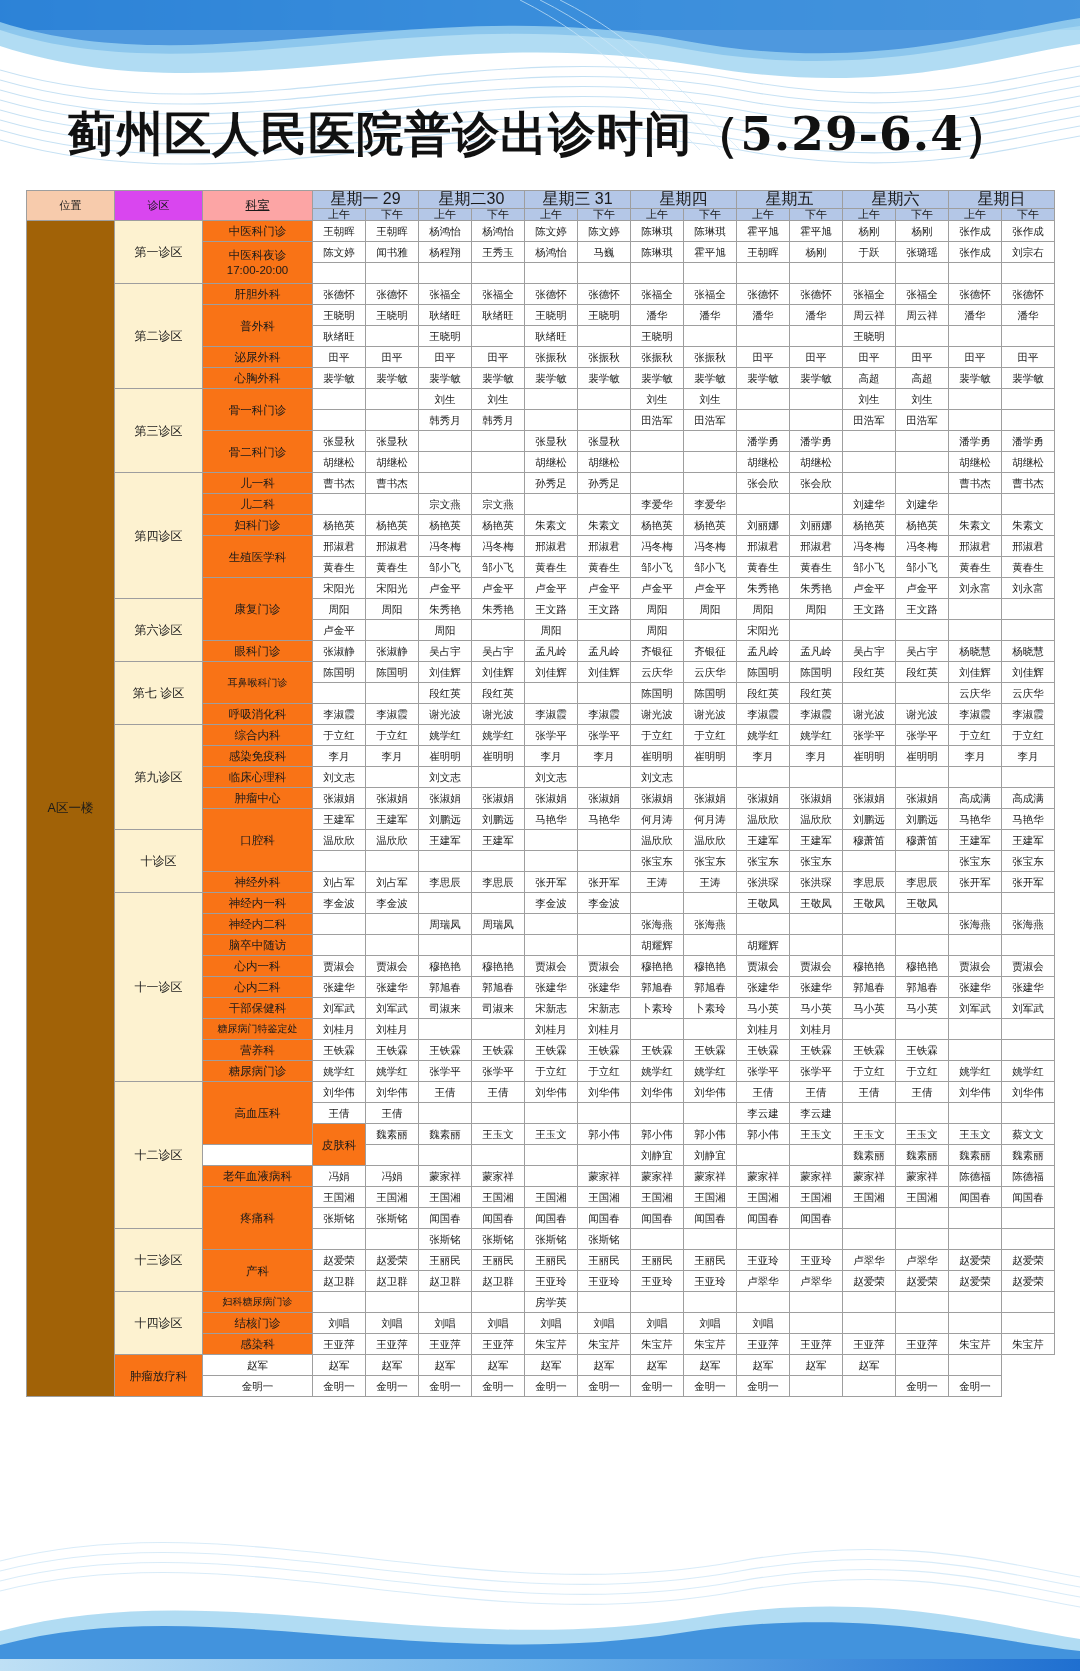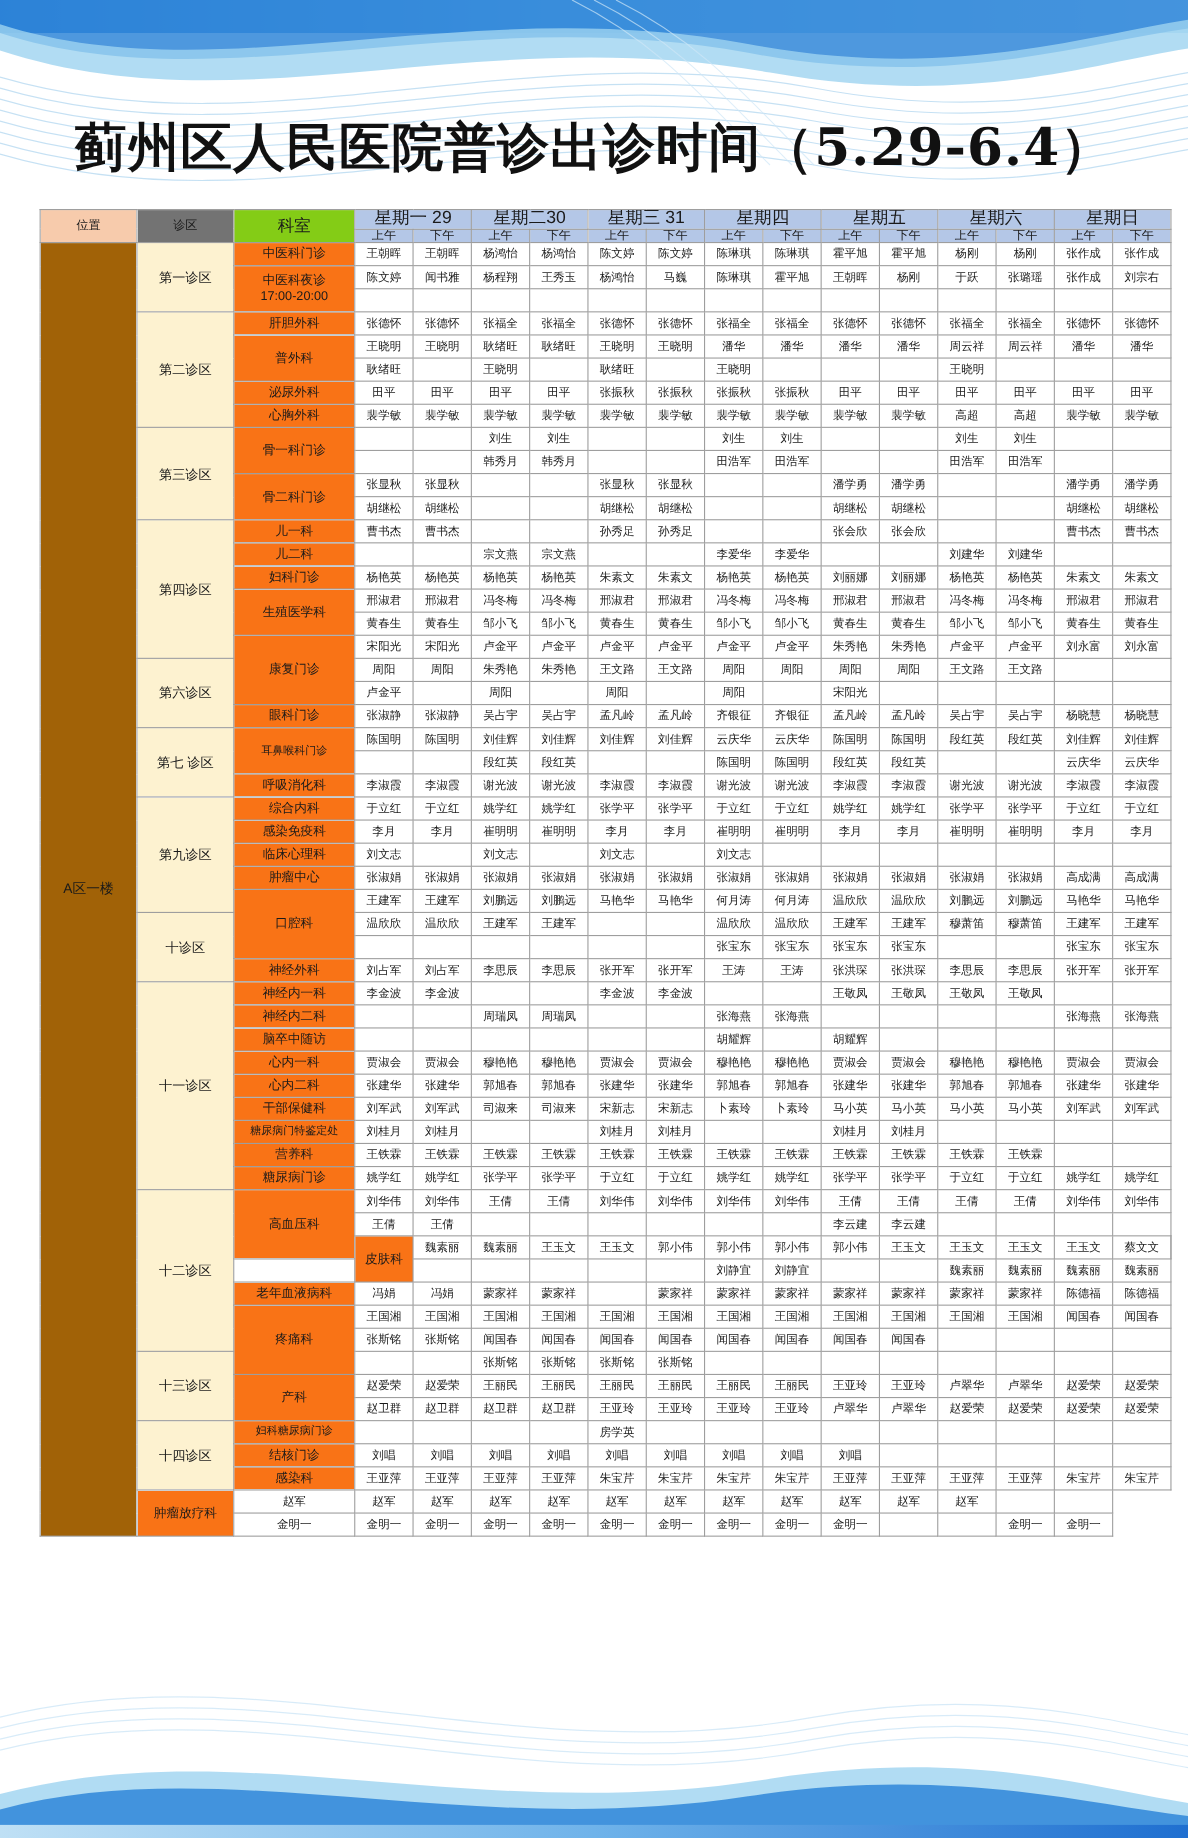--- a/index.html
+++ b/index.html
@@ -13,21 +13,21 @@
   }
   
   #bg-wave-top, #bg-wave-bottom {
     position:absolute; left:0; width:1080px; pointer-events:none;
   }
   #bg-wave-top { top:0; height:180px; }
   #bg-wave-bottom { bottom:0; height:150px; }
 
   #page {
     position:relative; z-index:5;
-    padding:0 36px;
+    padding:0 26px;
   }
   #title-bar {
     height:112px;
     display:flex; align-items:center; justify-content:center;
     margin-top:78px;
   }
   #doc-title {
     font-family:"DejaVu Serif","Liberation Serif",serif;
     font-size:47px;
     font-weight:bold;
@@ -49,22 +49,22 @@
     text-align:center;
     vertical-align:middle;
     padding:0 1px;
     overflow:hidden;
     white-space:nowrap;
     font-weight:normal;
     color:#1a1a1a;
   }
   
   th.h-loc   { background:#f7cbac; font-weight:bold; font-size:11px;margin-left:48px; }
-  th.h-area  { background:#737373; font-weight:bold; font-size:11px; }
-  th.h-dept  { background:#84cc16; font-weight:bold; font-size:15px; }
+  th.h-area  { background:#d946ef; font-weight:bold; font-size:11px; }
+  th.h-dept  { background:#fca5a5; font-weight:bold; font-size:12px;text-decoration:underline; }
   th.h-day   { background:#b4c7e7; font-weight:bold; font-size:16px; }
   th.h-half  { background:#b4c7e7; font-weight:bold; font-size:11px; text-align:left; padding-left:3px; }
 
   td.c-loc  { background:#a16207; font-weight:bold; font-size:12.5px; }
   td.c-area { background:#fdf2d0; font-weight:bold; font-size:12px; }
   td.c-dept { background:#f97316; font-weight:bold; font-size:11.5px; }
   td.c-dept.sm { font-size:10px; }
   td.c-val  { background:#ffffff; font-size:10.5px; text-align:left; padding-left:3px; }
 
   .dept-night { line-height:1.25; }

